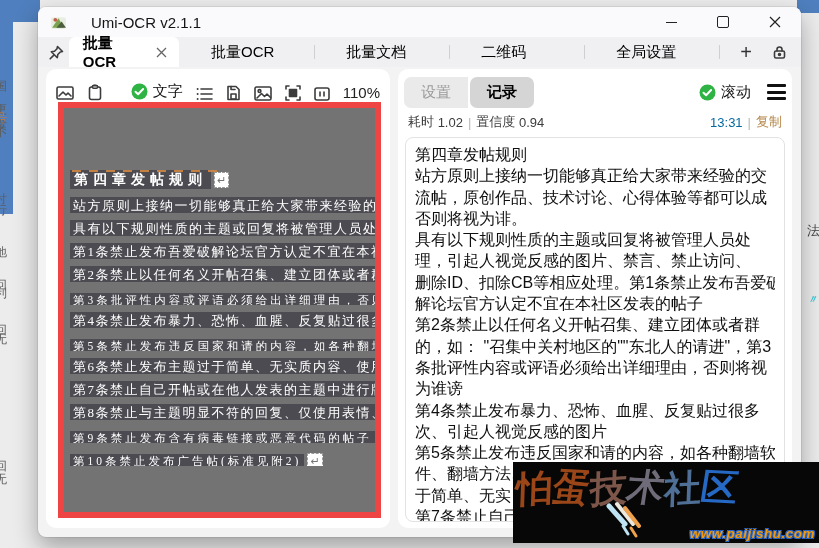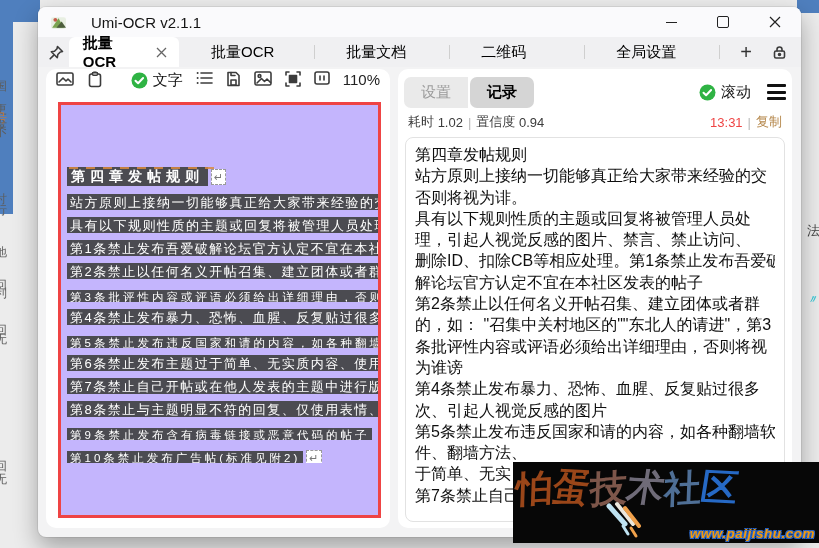--- a/index.html
+++ b/index.html
@@ -41,30 +41,30 @@
   .tab.sep::before{content:"";position:absolute;left:0;top:8px;height:14px;width:1px;background:#cfcfcf;}
   .tabbar-right{margin-left:auto;display:flex;align-items:center;gap:20px;padding-right:14px;position:relative;}
   .tabbar-right .vsep{width:1px;height:14px;background:#cfcfcf;}
   .add-tab{font-size:20px;color:#333;font-weight:300;line-height:1;}
   
   .win-body{position:absolute;left:0;top:60px;right:0;bottom:0;}
   .card{background:#ffffff;border-radius:10px;position:absolute;}
   .left-card{left:8px;top:2px;width:344px;height:459px;}
   .right-card{left:360px;top:2px;width:394px;height:459px;}
   
-  .ltb{display:flex;align-items:flex-start;height:30px;margin:2px 10px 0 10px;gap:13px;}
+  .ltb{display:flex;align-items:flex-end;height:30px;margin:2px 10px 0 10px;gap:13px;}
   .ltb .spacer{flex:1;}
   .icon{display:flex;align-items:center;justify-content:center;}
   .check-group{display:flex;align-items:center;gap:5px;}
   .label-dark{font-size:15px;color:#111;}
   .zoom-level{font-size:15px;color:#222;}
   
   .img-area{
     position:absolute;left:12px;right:9px;top:33px;bottom:10px;
-    border:3px solid #ef4444;background:#c4b5fd;overflow:hidden;
+    border:6px solid #ef4444;background:#737373;overflow:hidden;font-family:Liberation Serif, serif;
   }
   .row{position:relative;margin:6px 0 0 6px;height:17px;white-space:nowrap;overflow:hidden;}
   .row .hl{background:#4b4b51;color:#fff;font-size:13px;letter-spacing:1.5px;padding:1px 3px;}
   .row.r-head{margin-top:62px;height:20px;}
   .row.r-head .hl{font-size:14px;letter-spacing:5px;font-weight:bold;padding:2px 4px;}
   .row.r-head::before{content:"";position:absolute;top:-1px;left:2px;width:150px;height:3px;
     background:repeating-linear-gradient(90deg,#d98a3f 0 9px,transparent 9px 17px);opacity:.85;}
   .row.r-small{height:15px;margin-top:8px;}
   .row.r-small .hl{font-size:11.5px;letter-spacing:3px;}
   .enter-box{
@@ -73,21 +73,21 @@
   }
   
   .rp-top{display:flex;align-items:center;height:34px;margin:6px 6px 0 6px;}
   .btn-settings{background:#eaeaea;color:#9b9b9b;font-size:15px;padding:6px 17px;border-radius:7px 0 0 7px;}
   .btn-records{background:#d5d5d5;color:#000;font-size:15px;font-weight:bold;padding:6px 17px;border-radius:7px;margin-left:2px;}
   .rp-top-right{margin-left:auto;display:flex;align-items:center;gap:8px;}
   .scroll-group{display:flex;align-items:center;gap:5px;}
   .menu-icon{display:flex;flex-direction:column;gap:3.5px;margin-left:8px;}
   .menu-icon span{display:block;width:19px;height:3px;background:#111;border-radius:1px;}
   .rp-info{display:flex;align-items:center;margin:4px 10px 0 10px;font-size:13px;color:#3c3c3c;}
-  .rp-info .dim{color:#ef4444;}
+  .rp-info .dim{color:#0369a1;}
   .rp-info .sep{color:#b9b9b9;margin:0 5px;}
   .rp-info-right{margin-left:auto;display:flex;align-items:center;}
   .copy-link{color:#b5874b;}
   .text-box{
     position:absolute;left:7px;right:7px;top:68px;bottom:6px;
     border:1px solid #e2e2e2;border-radius:8px;background:#fff;
     padding:6px 9px;overflow:hidden;
   }
   .tline{font-size:16px;line-height:21.3px;color:#0f0f0f;white-space:nowrap;overflow:hidden;}
   
@@ -329,20 +329,21 @@
           <span class="dim">13:31</span>
           <span class="sep">|</span>
           <span class="copy-link">复制</span>
         </span>
       </div>
 
       <div class="text-box">
 
       <div class="tline">第四章发帖规则</div>
           <div class="tline">站方原则上接纳一切能够真正给大家带来经验的交</div>
+          <div class="tline">流帖，原创作品、技术讨论、心得体验等都可以成</div>
           <div class="tline">否则将视为诽。</div>
           <div class="tline">具有以下规则性质的主题或回复将被管理人员处</div>
           <div class="tline">理，引起人视觉反感的图片、禁言、禁止访问、</div>
           <div class="tline">删除ID、扣除CB等相应处理。第1条禁止发布吾爱破</div>
           <div class="tline">解论坛官方认定不宜在本社区发表的帖子</div>
           <div class="tline">第2条禁止以任何名义开帖召集、建立团体或者群</div>
           <div class="tline">的，如： "召集中关村地区的""东北人的请进"，第3</div>
           <div class="tline">条批评性内容或评语必须给出详细理由，否则将视</div>
           <div class="tline">为谁谤</div>
           <div class="tline">第4条禁止发布暴力、恐怖、血腥、反复贴过很多</div>

